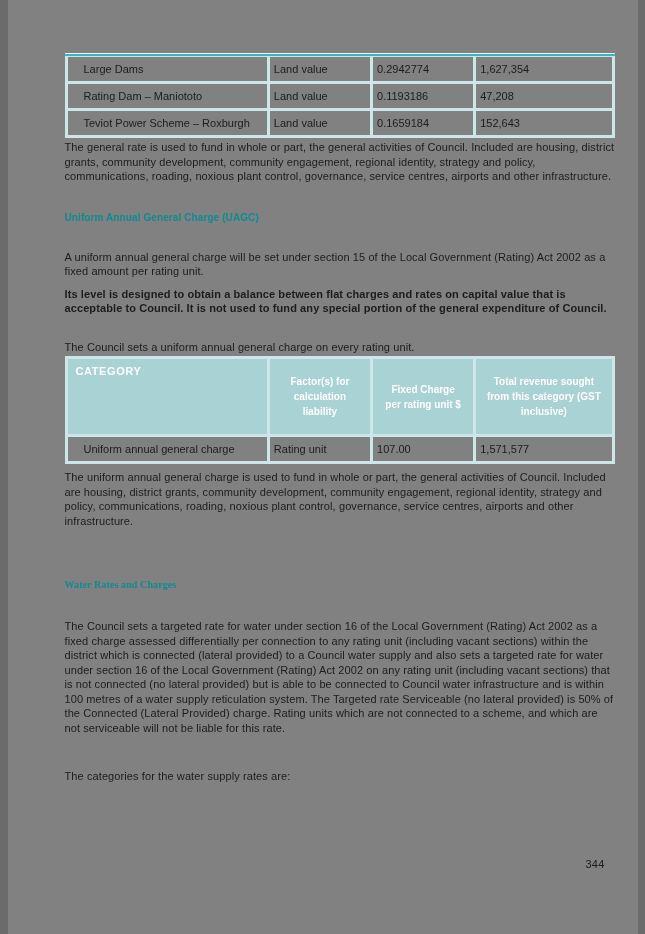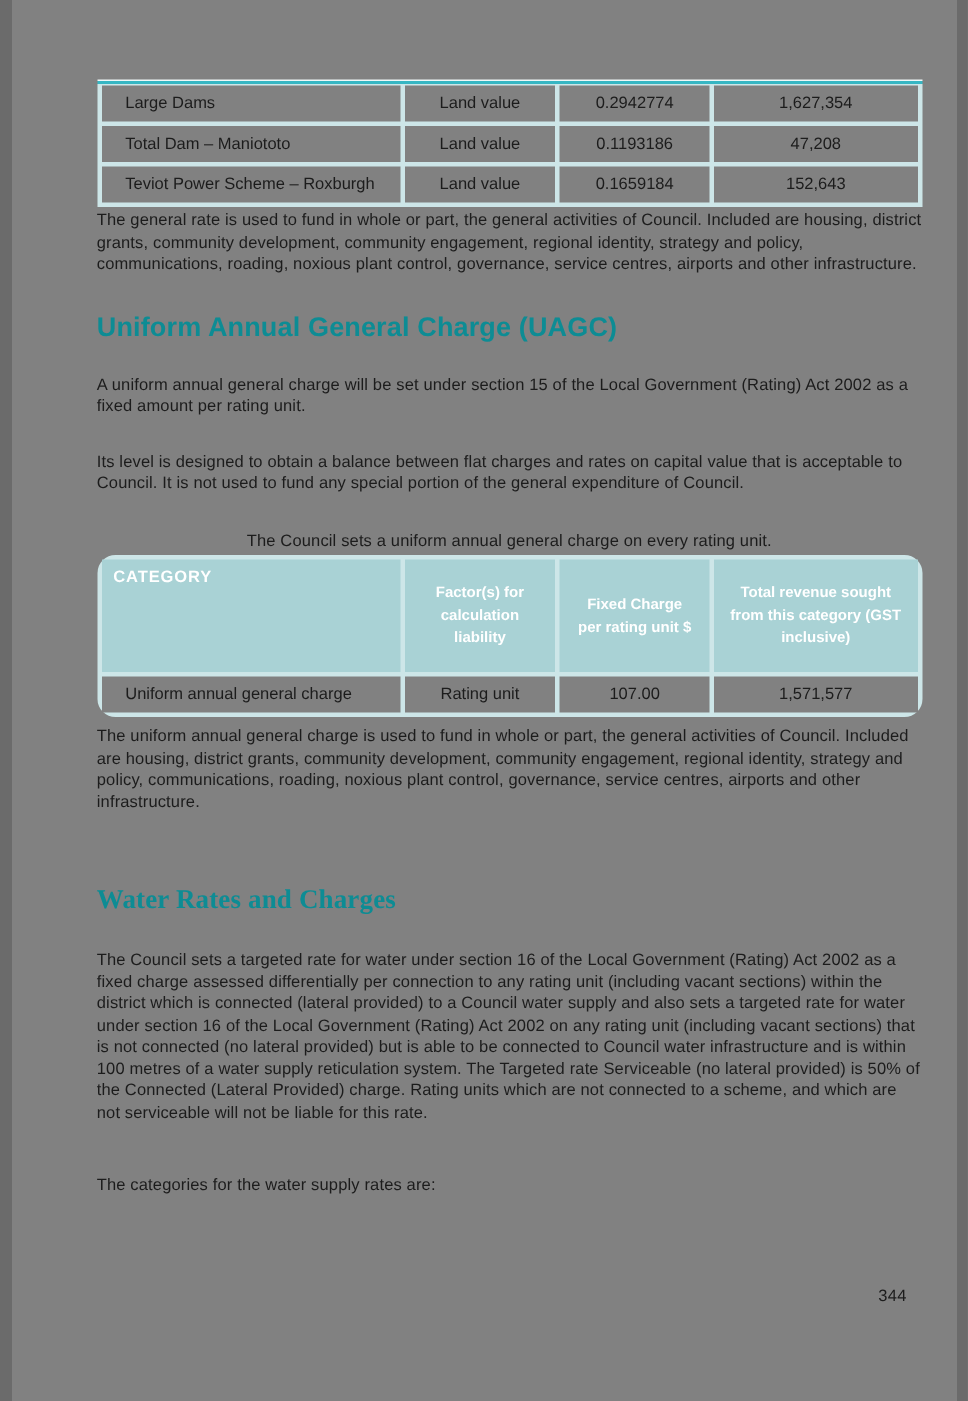--- a/index.html
+++ b/index.html
@@ -7,37 +7,37 @@
     position:relative; width:630px; height:934px; margin:0 auto;
     background:#818181; color:#1c1c1c; overflow:hidden;
     font-family:"Liberation Sans","DejaVu Sans",sans-serif;
   }
   .content { position:absolute; left:57px; top:53px; width:550px; }
 
   p { font-size:11px; line-height:14.5px; margin:14px 0 0; letter-spacing:0.1px; }
 
   table { border-spacing:3px; border-collapse:separate; width:550px; table-layout:fixed; }
   .t1 { background:linear-gradient(#36b6c3 0 2px, #cde6e8 2px 100%); border-top:1px solid #eff8f8; }
-  .t2 { background:#cde6e8; margin-top:2px;border-radius:12px; }
-  td { background:#818181; height:24px; font-size:11px; text-align:center; padding:0 4px;
+  .t2 { background:#cde6e8; margin-top:2px; }
+  td { background:#818181; height:24px; font-size:11px; text-align:left; padding:0 4px;
        overflow:hidden; white-space:nowrap; }
   td.cat { text-align:left; padding-left:16px; }
   .t2 th { background:#a9d2d5; color:#ffffff; font-size:10px; font-weight:bold; height:70px;
            vertical-align:middle; text-align:center; line-height:15px; padding:0 10px; }
   .t2 th.cat-h { vertical-align:top; text-align:left; padding:5px 0 0 8px;
                  font-size:11px; letter-spacing:0.6px; }
 
-  h2 { color:#0d8c94; font-size:18px; line-height:16px; font-weight:bold;
+  h2 { color:#0d8c94; font-size:10px; line-height:16px; font-weight:bold;
        margin:26px 0 0; letter-spacing:0.1px; }
   h2.water { margin-top:49px;font-family:Liberation Serif, serif; }
 
   .after-table { margin-top:2px; }
   .after-heading { margin-top:24px; }
-  .p3 { margin-top:22px; }
-  .sets { margin-top:24px;text-align:center; }
+  .p3 { margin-top:8px;font-weight:bold; }
+  .sets { margin-top:24px; }
   .p4 { margin-top:6px; }
   .p5 { margin-top:21px; }
   .p6 { margin-top:26px; }
   .categories { margin-top:34px; }
 
   .pagenum { position:absolute; top:858px; left:0; width:597px; text-align:right;
              font-size:11px; letter-spacing:0.2px; }
 </style>
 </head>
 <body>
@@ -53,21 +53,21 @@
           <col style="width:135px">
       </colgroup>
       <tbody>
         <tr>
           <td class="cat">Large Dams</td>
           <td>Land value</td>
           <td>0.2942774</td>
           <td>1,627,354</td>
         </tr>
         <tr>
-          <td class="cat">Total Dam – Maniototo</td>
+          <td class="cat">Rating Dam – Maniototo</td>
           <td>Land value</td>
           <td>0.1193186</td>
           <td>47,208</td>
         </tr>
         <tr>
           <td class="cat">Teviot Power Scheme – Roxburgh</td>
           <td>Land value</td>
           <td>0.1659184</td>
           <td>152,643</td>
         </tr>

